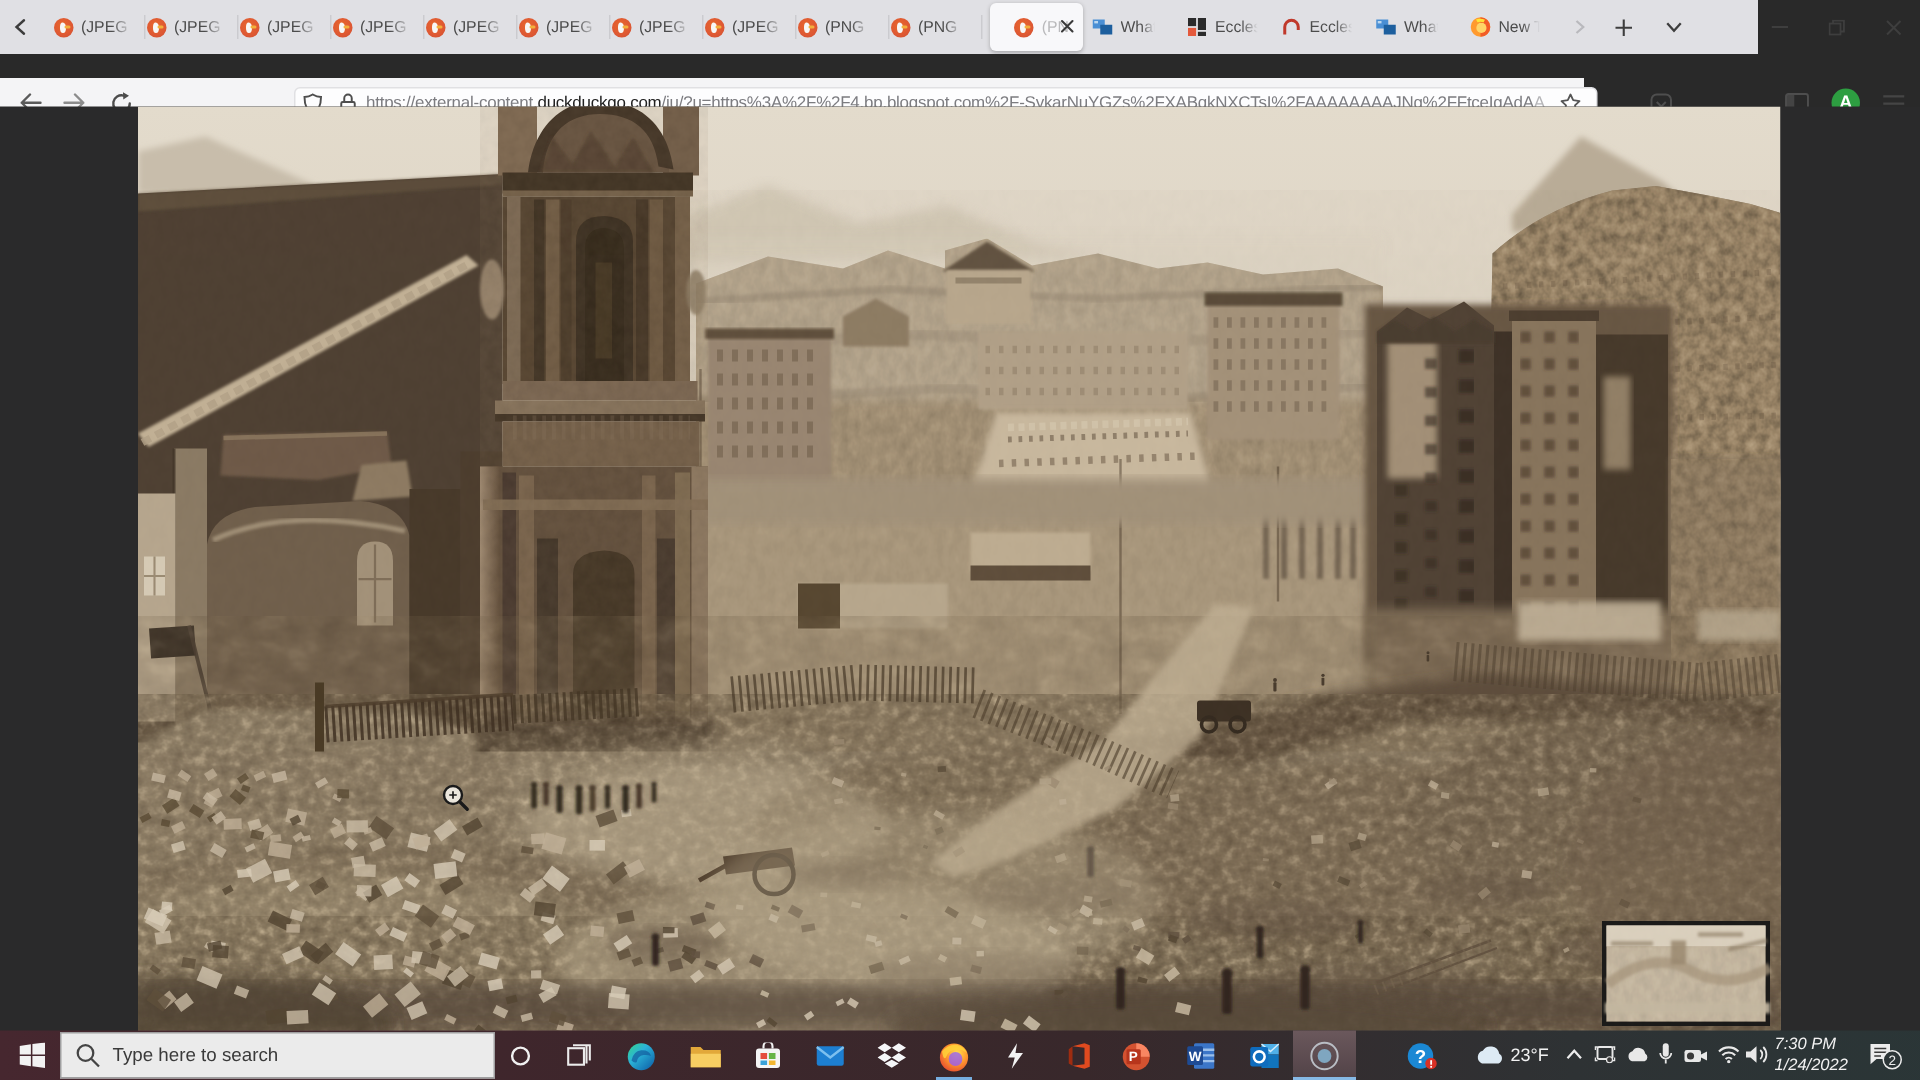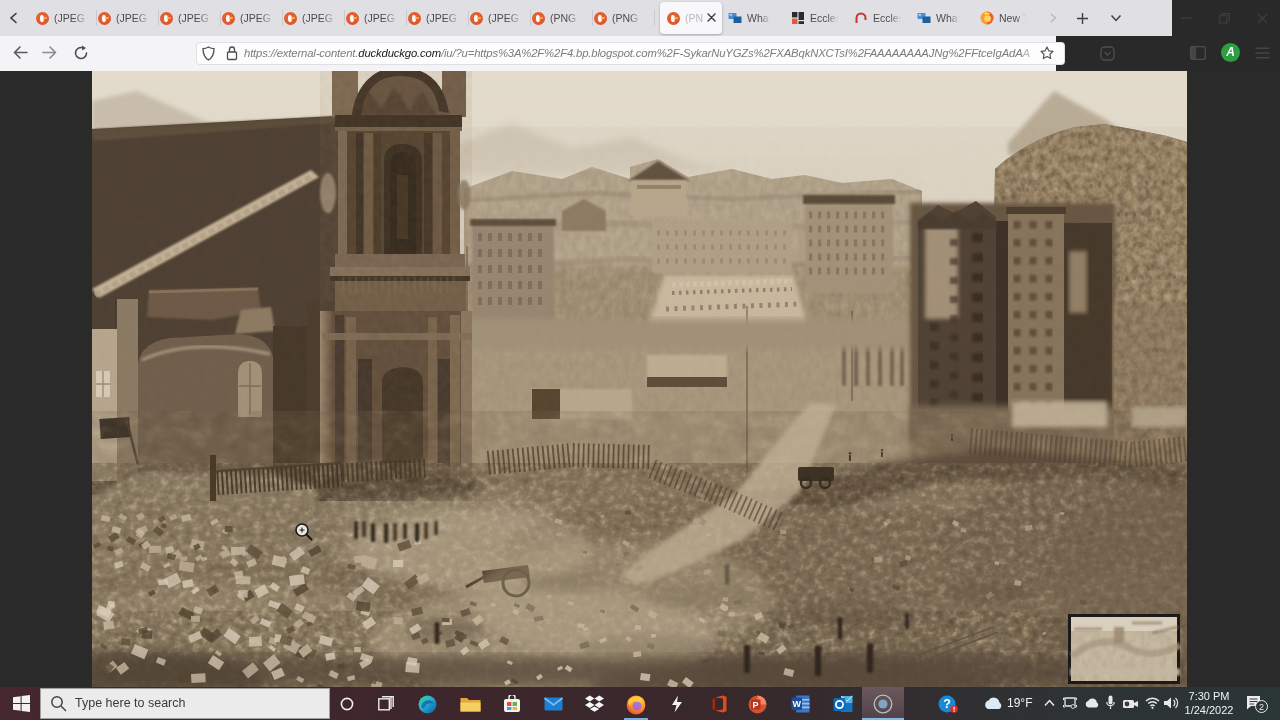--- a/index.html
+++ b/index.html
@@ -1,17 +1,17 @@
 <!DOCTYPE html>
 <html><head><meta charset="utf-8">
 <style>
   html,body{margin:0;padding:0;width:1280px;height:720px;overflow:hidden;background:#292929;font-family:"Liberation Sans",sans-serif;}
   .abs{position:absolute;}
   #tabbar{position:absolute;left:0;top:0;width:1172px;height:36px;background:#e0e0e4;}
-  #toolbar{position:absolute;left:0;top:36px;width:1056px;height:35px;background:#f4f4f6;font-style:italic;}
+  #toolbar{position:absolute;left:0;top:52px;width:1056px;height:35px;background:#f4f4f6;}
   #content{position:absolute;left:0;top:71px;width:1280px;height:616px;background:#2a2a2b;}
   #taskbar{position:absolute;left:0;top:687px;width:1280px;height:33px;background:linear-gradient(90deg,#46272f 0%,#3f262c 25%,#38282b 55%,#2e3234 80%,#2a3637 100%);padding-left:32px;}
   .tab{position:absolute;top:0;height:36px;display:flex;align-items:center;}
   .tlabel{font-size:10.5px;color:#4c4c4c;white-space:nowrap;overflow:hidden;-webkit-mask-image:linear-gradient(90deg,#000 55%,transparent 92%);}
   .sep{position:absolute;top:10px;width:1px;height:16px;background:#cbcbcf;}
   .ddg{width:13px;height:13px;border-radius:50%;background:radial-gradient(circle at 45% 40%,#e8682c 0%,#de5833 60%,#c94e2e 100%);position:relative;flex:0 0 13px;margin-right:5px;}
   .ddg:after{content:"";position:absolute;left:4px;top:3px;width:4px;height:7px;background:#f7f7f5;border-radius:45% 55% 50% 50%;}
   .ddg:before{content:"";position:absolute;left:7px;top:5px;width:4px;height:2px;background:#f2b03c;border-radius:1px;z-index:2;}
   .ticon{width:14px;height:14px;flex:0 0 14px;margin-right:5px;}
 </style></head><body>
@@ -63,21 +63,21 @@
       <div class="ddg"></div>
       <div class="tlabel">(PNG I</div>
     </div>
 <div class="sep" style="left:592px"></div>
 <div class="tab" style="left:594px;width:58px;">
       <div class="ddg"></div>
       <div class="tlabel">(PNG I</div>
     </div>
 <div class="sep" style="left:654px"></div>
 <div class="abs" style="left:660px;top:2px;width:62px;height:32px;background:#f8f8fa;border-radius:4px;box-shadow:0 1px 3px rgba(0,0,0,0.25);"></div>
-<div class="tab" style="left:667px;width:55px;">
+<div class="tab" style="left:667px;width:55px;justify-content:center;">
       <div class="ddg"></div>
       <div class="tlabel" style="color:#b9b9bb;-webkit-mask-image:none;">(PN</div>
     </div>
 <svg class="abs" style="left:706px;top:12px" width="11" height="11" viewBox="0 0 11 11">
       <path d="M2 2 L9 9 M9 2 L2 9" stroke="#3a3a3a" stroke-width="1.4" stroke-linecap="round"></path>
     </svg>
 <div class="tab" style="left:728px;width:60px;">
       <svg class="ticon" viewBox="0 0 14 14">
         <rect x="0.5" y="2" width="8" height="6" fill="#4a8fd4"></rect>
         <rect x="5.5" y="5.5" width="8" height="6.5" fill="#1d5f9e"></rect>
@@ -887,21 +887,21 @@
 <svg class="abs" style="left:938px;top:8px" width="20" height="19" viewBox="0 0 20 19">
       <circle cx="9" cy="9" r="8.5" fill="#1b88d4"></circle>
       <text x="9" y="13.4" font-size="12.5" font-weight="bold" fill="#fff" text-anchor="middle" font-family="Liberation Sans">?</text>
       <circle cx="16" cy="14" r="3.8" fill="#d93025"></circle>
       <rect x="15.5" y="11.8" width="1.2" height="3" fill="#fff"></rect>
       <rect x="15.5" y="15.6" width="1.2" height="1.2" fill="#fff"></rect>
     </svg>
 <svg class="abs" style="left:983px;top:9px" width="20" height="14" viewBox="0 0 20 14">
       <path d="M5,13 A4.5,4.5 0 0 1 5.5,4.5 A6,6 0 0 1 16.5,6.5 A3.6,3.6 0 0 1 16,13 Z" fill="#ddeaf4"></path>
     </svg>
-<div class="abs" style="left:1007px;top:9px;font-size:12px;color:#f2f2f2;">19°F</div>
+<div class="abs" style="left:1007px;top:9px;font-size:12px;color:#f2f2f2;">23°F</div>
 <svg class="abs" style="left:1044px;top:12px" width="11" height="8" viewBox="0 0 11 8">
       <path d="M1,6.5 L5.5,1.5 L10,6.5" stroke="#ececec" stroke-width="1.5" fill="none"></path>
     </svg>
 <svg class="abs" style="left:1063px;top:10px" width="14" height="12" viewBox="0 0 14 12">
       <rect x="2" y="1" width="10" height="8" rx="1" fill="none" stroke="#e8e8e8" stroke-width="1.3"></rect>
       <path d="M0.5,3 V1 H2 M12,1 H13.5 V3 M13.5,8 V10 H12 M2,10 H0.5 V8" stroke="#e8e8e8" stroke-width="1" fill="none"></path>
       <circle cx="10" cy="9.5" r="2" fill="#3a3a3a" stroke="#e8e8e8" stroke-width="0.8"></circle>
     </svg>
 <svg class="abs" style="left:1084px;top:11px" width="15" height="10" viewBox="0 0 15 10">
       <path d="M4,9.5 A3.5,3.5 0 0 1 4.3,2.8 A4.6,4.6 0 0 1 12.8,4.4 A2.8,2.8 0 0 1 12.4,9.5 Z" fill="#e8e8e8"></path>
@@ -916,19 +916,19 @@
       <circle cx="5" cy="7" r="2.4" fill="#3a3a3a"></circle>
     </svg>
 <svg class="abs" style="left:1145px;top:9px" width="15" height="13" viewBox="0 0 15 13">
       <path d="M1,5 A9,9 0 0 1 14,5 M3.2,7.5 A6,6 0 0 1 11.8,7.5 M5.4,10 A3,3 0 0 1 9.6,10" stroke="#e8e8e8" stroke-width="1.4" fill="none"></path>
       <circle cx="7.5" cy="11.8" r="1.1" fill="#e8e8e8"></circle>
     </svg>
 <svg class="abs" style="left:1163px;top:9px" width="16" height="14" viewBox="0 0 16 14">
       <path d="M1,5 H4 L8,1.5 V12.5 L4,9 H1 Z" fill="#e8e8e8"></path>
       <path d="M10.5,4 A4,4 0 0 1 10.5,10 M12.5,2 A7,7 0 0 1 12.5,12" stroke="#e8e8e8" stroke-width="1.2" fill="none"></path>
     </svg>
-<div class="abs" style="left:1183px;top:3px;width:52px;text-align:center;font-size:11px;color:#f2f2f2;line-height:13.5px;">7:30 PM<br>1/24/2022</div>
+<div class="abs" style="left:1183px;top:3px;width:52px;font-size:11px;color:#f2f2f2;line-height:13.5px;font-style:italic;">7:30 PM<br>1/24/2022</div>
 <svg class="abs" style="left:1246px;top:8px" width="17" height="16" viewBox="0 0 17 16">
       <path d="M1,1 H14 V11 H5 L1,14.5 Z" fill="#ececec"></path>
       <path d="M3.5,4 H11.5 M3.5,6.5 H11.5 M3.5,9 H8" stroke="#3a3a3a" stroke-width="1.1"></path>
     </svg>
 <div class="abs" style="left:1255px;top:13px;width:13px;height:13px;border-radius:50%;border:1.3px solid #ececec;background:#2c3537;color:#ececec;font-size:9px;text-align:center;line-height:13px;box-sizing:border-box;">2</div>
 </div>
 
 </body></html>

